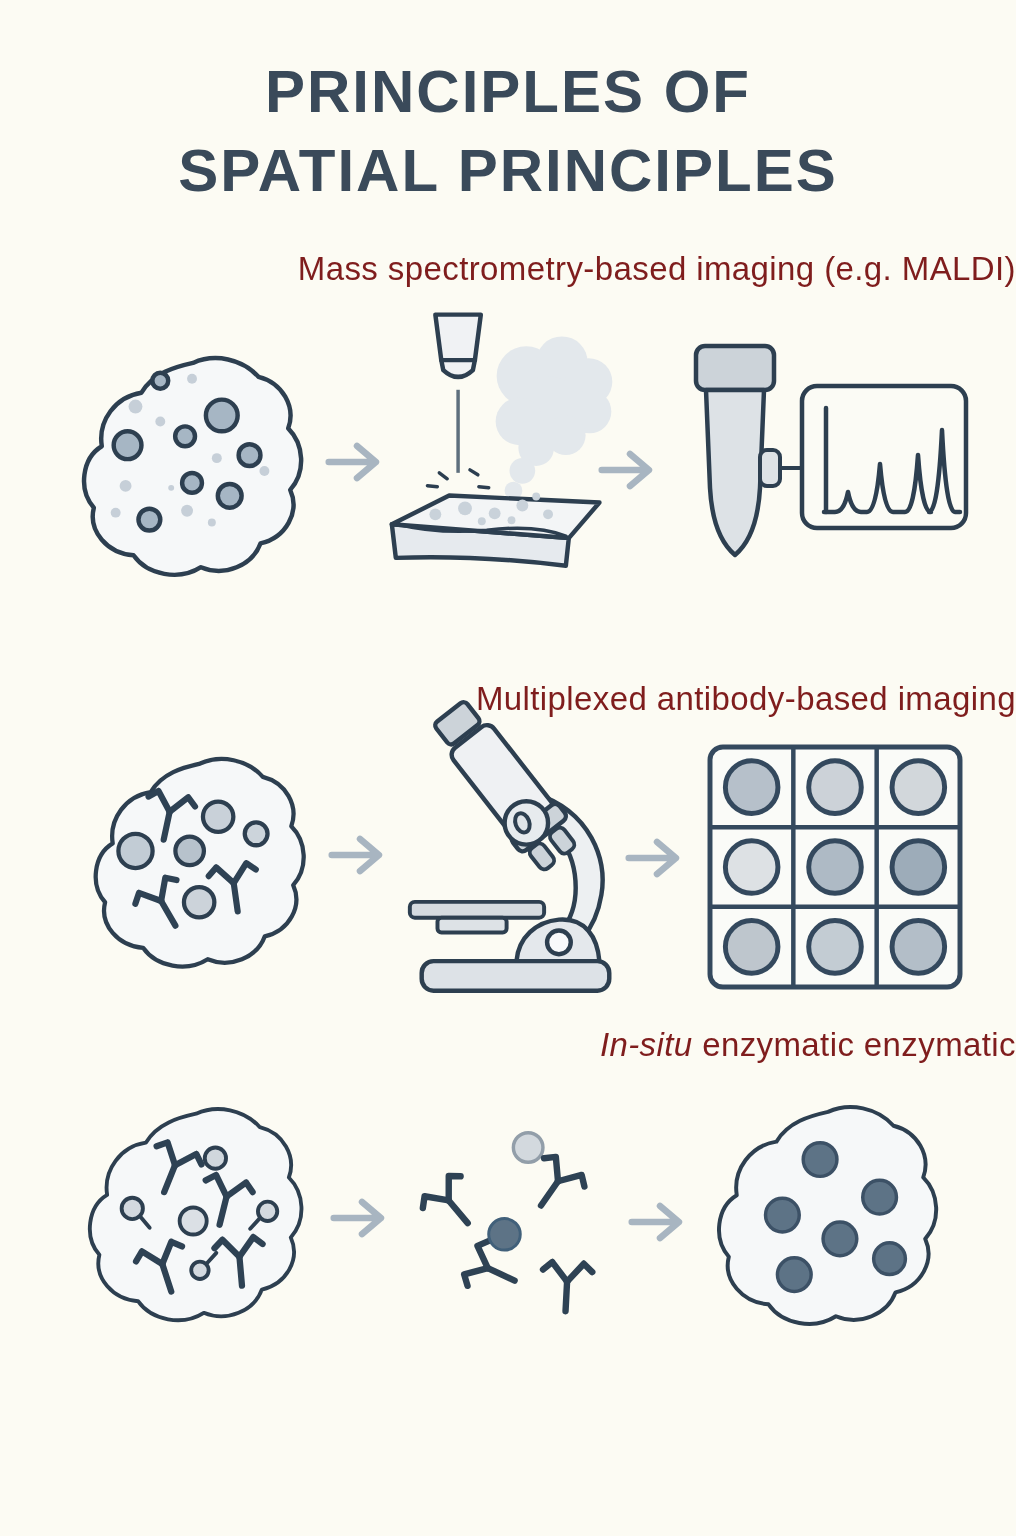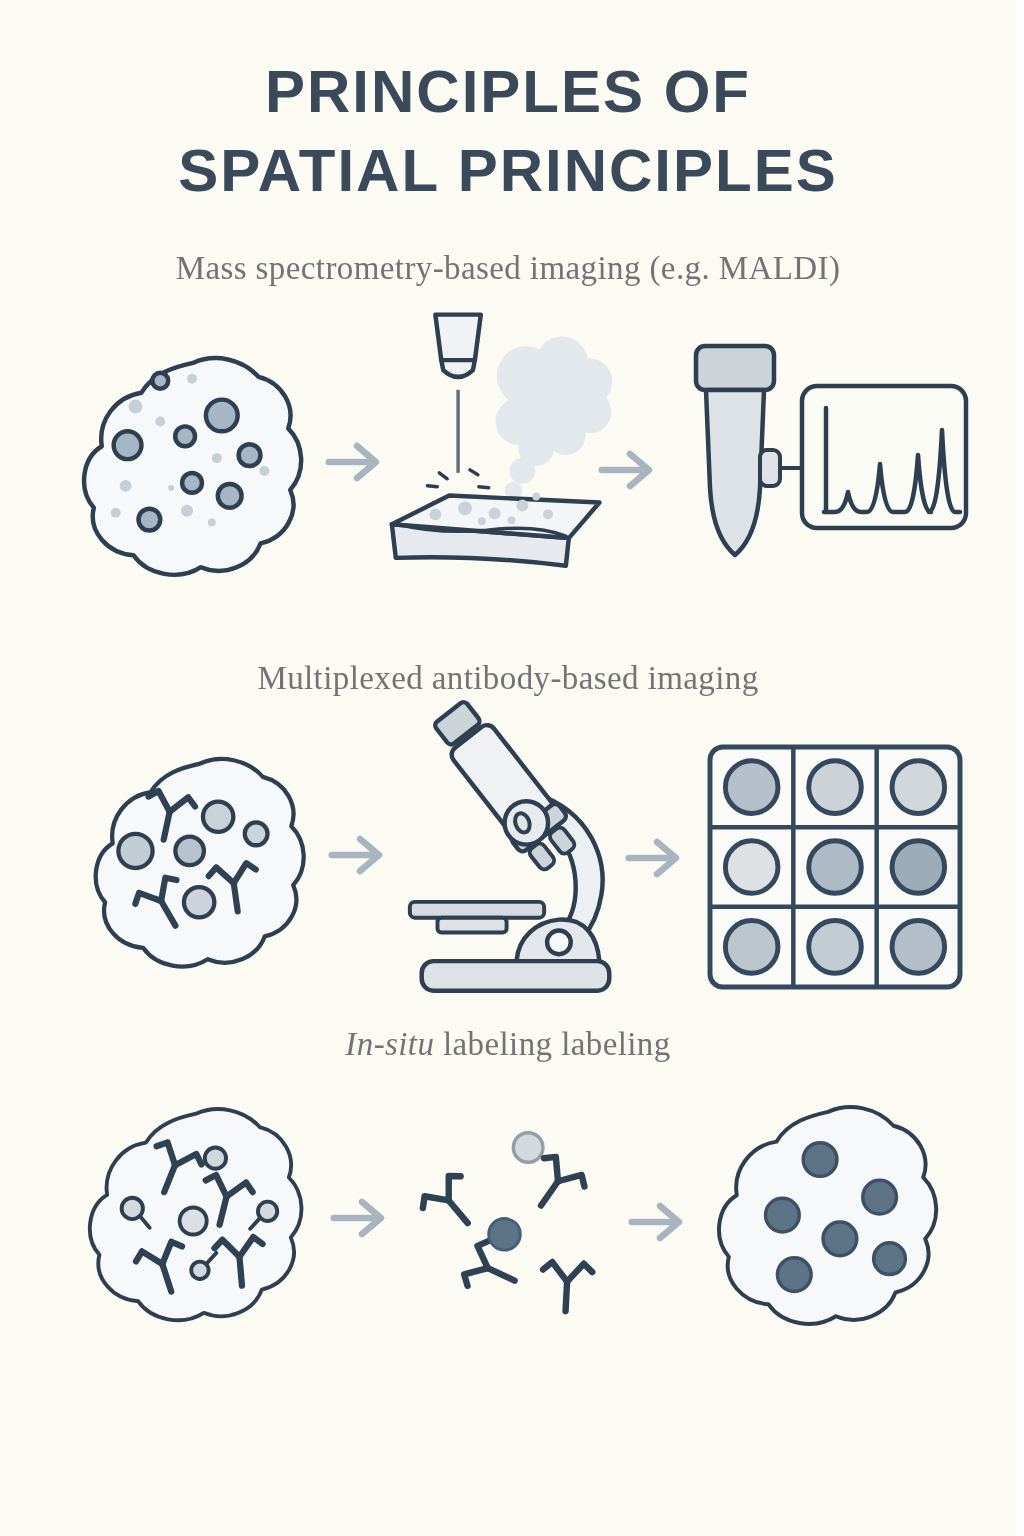--- a/index.html
+++ b/index.html
@@ -11,27 +11,27 @@
     overflow:hidden;
   }
   .title{
     position:absolute;top:52px;left:0;right:0;
     text-align:center;
     font-size:60px;font-weight:800;
     color:#3a4a5a;letter-spacing:2px;line-height:1.32;
   }
   .sec-heading{
     position:absolute;left:0;right:0;
-    text-align:center;
+    text-align:right;
     font-size:33px;font-weight:400;
-    color:#737373;letter-spacing:.4px;font-family:Liberation Serif, serif;
+    color:#7f1d1d;letter-spacing:.4px;
   }
   .sec-heading .it{font-style:italic;}
   #h1{top:250px;}
-  #h2{top:660px;}
+  #h2{top:680px;}
   #h3{top:1026px;}
   .icon{position:absolute;}
   svg{display:block;overflow:visible;}
   .outline{stroke:#2d3f50;stroke-linejoin:round;stroke-linecap:round;}
 </style>
 </head>
 <body>
 
 <div class="canvas">
 
@@ -222,21 +222,21 @@
         <circle cx="47" cy="126" r="26.5" fill="#dde1e4"></circle>
         <circle cx="131" cy="126" r="26.5" fill="#aebac5"></circle>
         <circle cx="215" cy="126" r="26.5" fill="#9dacb9"></circle>
         <circle cx="47" cy="206.5" r="26.5" fill="#bec6cd"></circle>
         <circle cx="131" cy="206.5" r="26.5" fill="#c3ccd3"></circle>
         <circle cx="215" cy="206.5" r="26.5" fill="#b3bec8"></circle>
       </g>
     </svg>
   </div>
 
-  <div class="sec-heading" id="h3"><span class="it">In-situ</span><span> labeling labeling</span></div>
+  <div class="sec-heading" id="h3"><span class="it">In-situ</span><span> enzymatic enzymatic</span></div>
 
   <div class="icon" style="left:82px;top:1100px;">
     <svg width="232" height="242" viewBox="0 0 240 250">
       <path class="outline" fill="#f6f8f9" stroke-width="4" d="M118,14 C140,4 168,10 184,28 C208,34 222,58 214,80 C230,96 232,124 216,142 C226,164 212,190 186,196 C178,218 150,230 126,220 C104,234 72,228 58,208 C32,206 12,184 18,160 C2,142 6,110 26,98 C22,72 40,48 66,44 C78,24 100,18 118,14 Z"></path>
       <g>
         <use href="#ab" transform="translate(100,58) rotate(22)"></use>
         <use href="#ab" transform="translate(80,160) rotate(-18)"></use>
         <use href="#ab" transform="translate(162,152) rotate(-5)"></use>
         <use href="#ab" transform="translate(152,90) rotate(14)"></use>
       </g>

